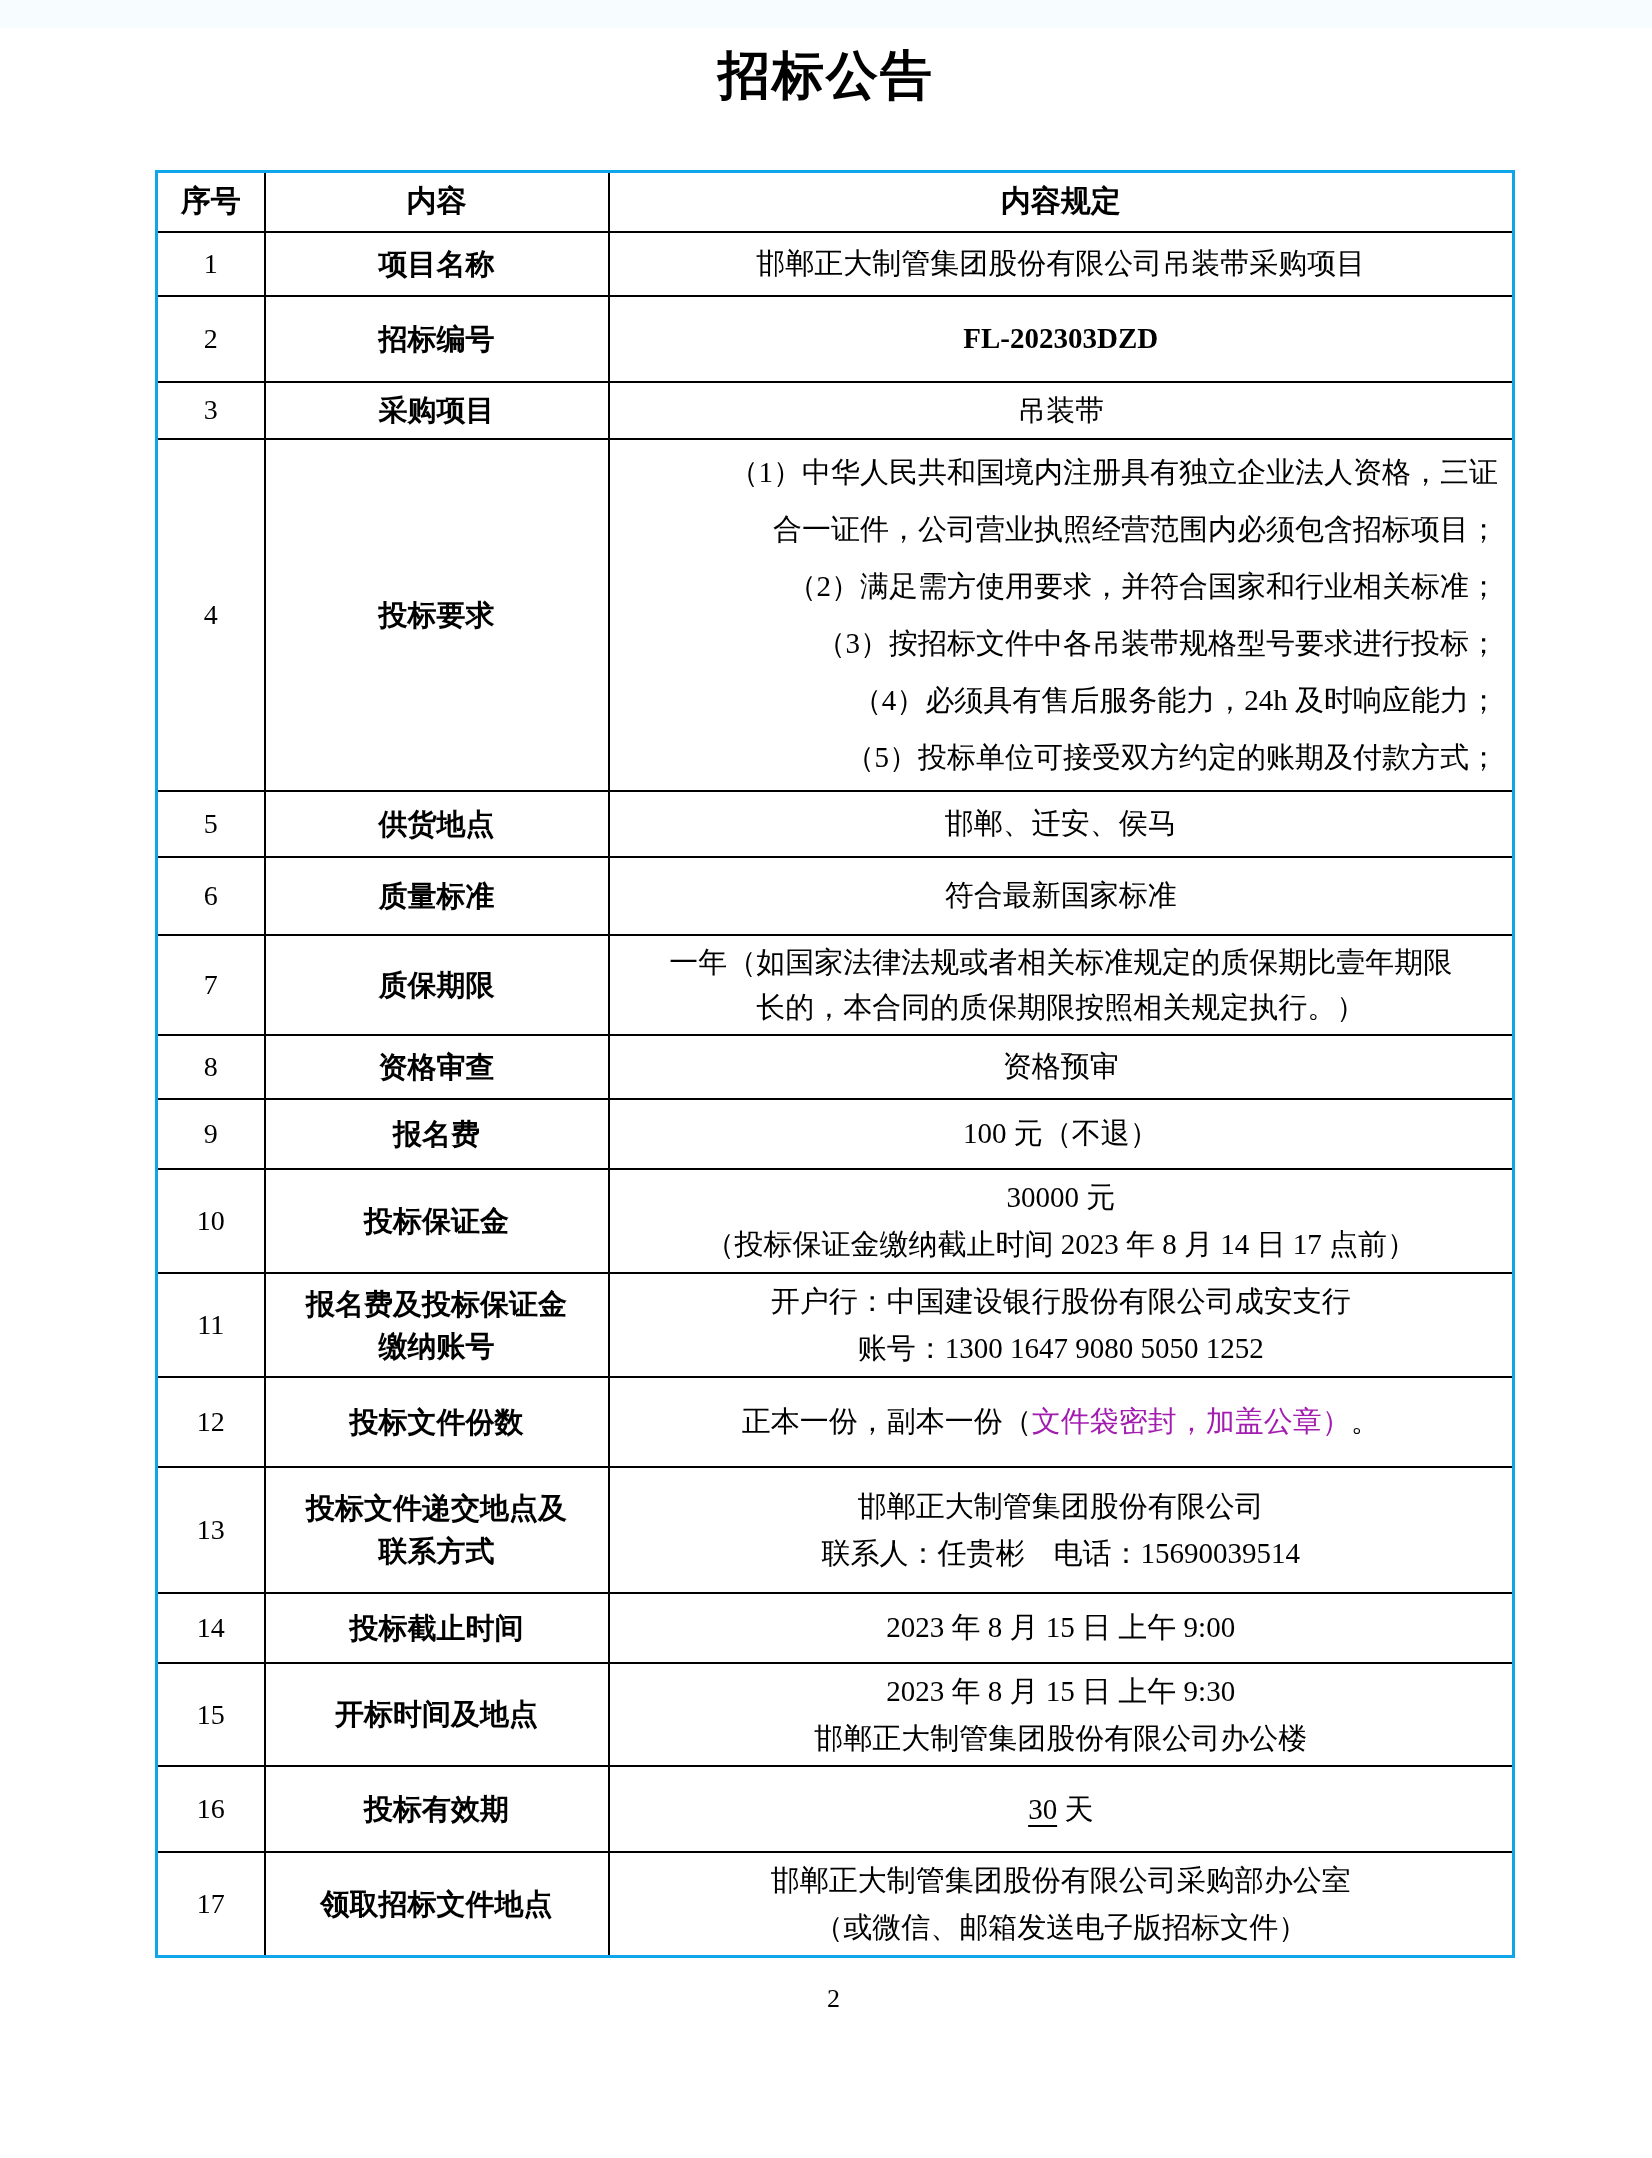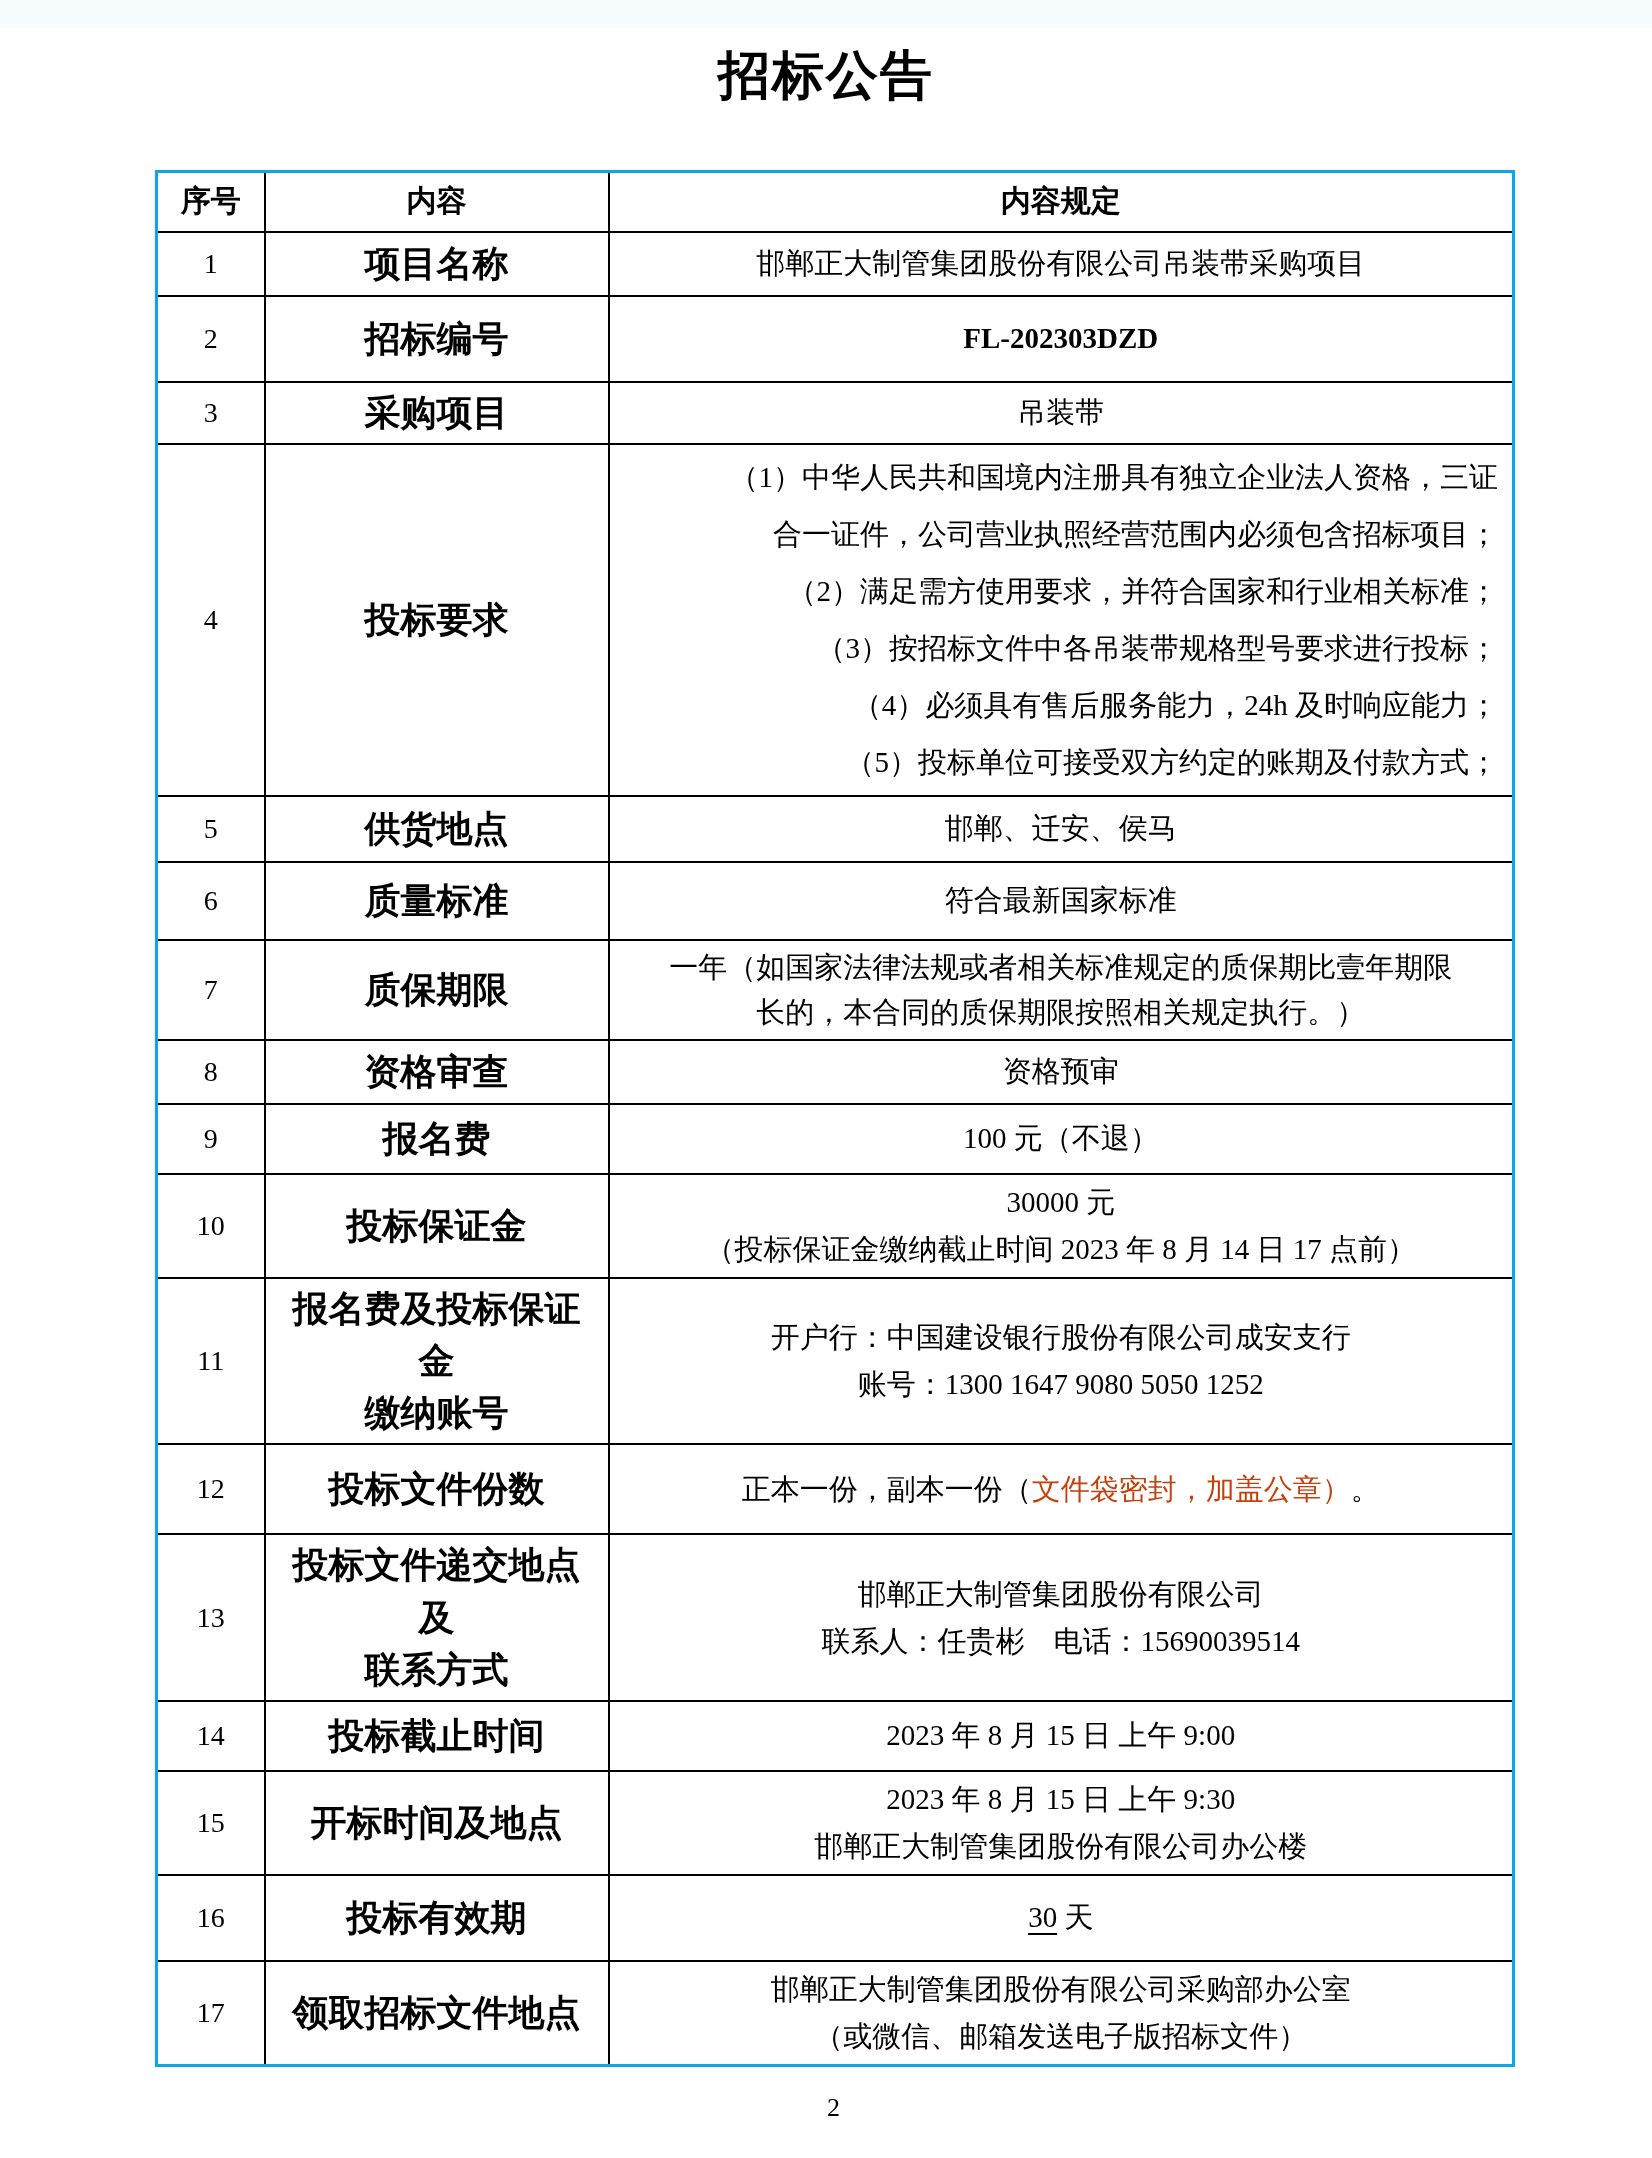--- a/index.html
+++ b/index.html
@@ -44,21 +44,21 @@
   col.c-no    { width: 108px; }
   col.c-label { width: 344px; }
   col.c-spec  { width: 905px; }
 
   .doc-table th {
     font-size: 30px;
     font-weight: bold;
   }
   td.no-cell { font-size: 28px; font-weight: normal; }
   td.label-cell {
-    font-size: 36px;
+    font-size: 29px;
     font-weight: bold;
     line-height: 1.45;
     padding: 4px 14px;
   }
   td.content-cell {
     font-size: 29px;
     line-height: 1.62;
   }
   td.content-cell .line { text-align: center; }
   .seg-bold { font-weight: bold; }
@@ -226,21 +226,21 @@
             <div class="line"><span>开户行：中国建设银行股份有限公司成安支行</span></div>
             <div class="line"><span>账号：1300 1647 9080 5050 1252</span></div>
           </td>
         </tr>
         <tr class="r-12">
           <td class="no-cell">12</td>
           <td class="label-cell">
             <div class="line">投标文件份数</div>
           </td>
           <td class="content-cell">
-            <div class="line"><span>正本一份，副本一份（</span><span style="color: #c2410c;">文件袋密封，加盖公章）</span><span>。</span></div>
+            <div class="line"><span>正本一份，副本一份（</span><span style="color: #a21caf;">文件袋密封，加盖公章）</span><span>。</span></div>
           </td>
         </tr>
         <tr class="r-13">
           <td class="no-cell">13</td>
           <td class="label-cell">
             <div class="line">投标文件递交地点及</div>
             <div class="line">联系方式</div>
           </td>
           <td class="content-cell">
             <div class="line"><span>邯郸正大制管集团股份有限公司</span></div>

